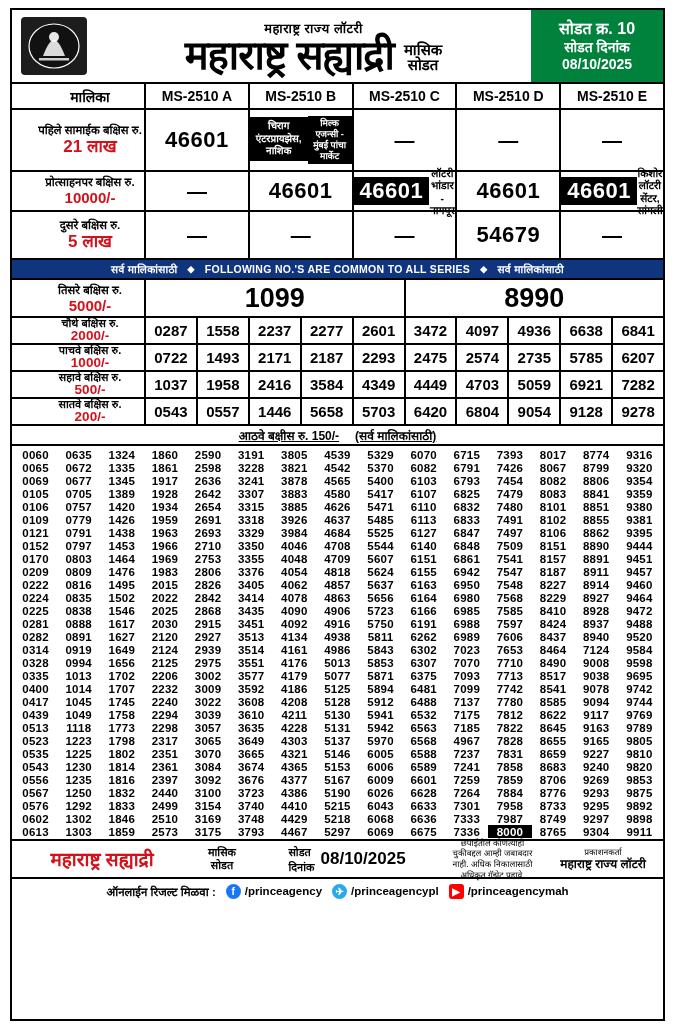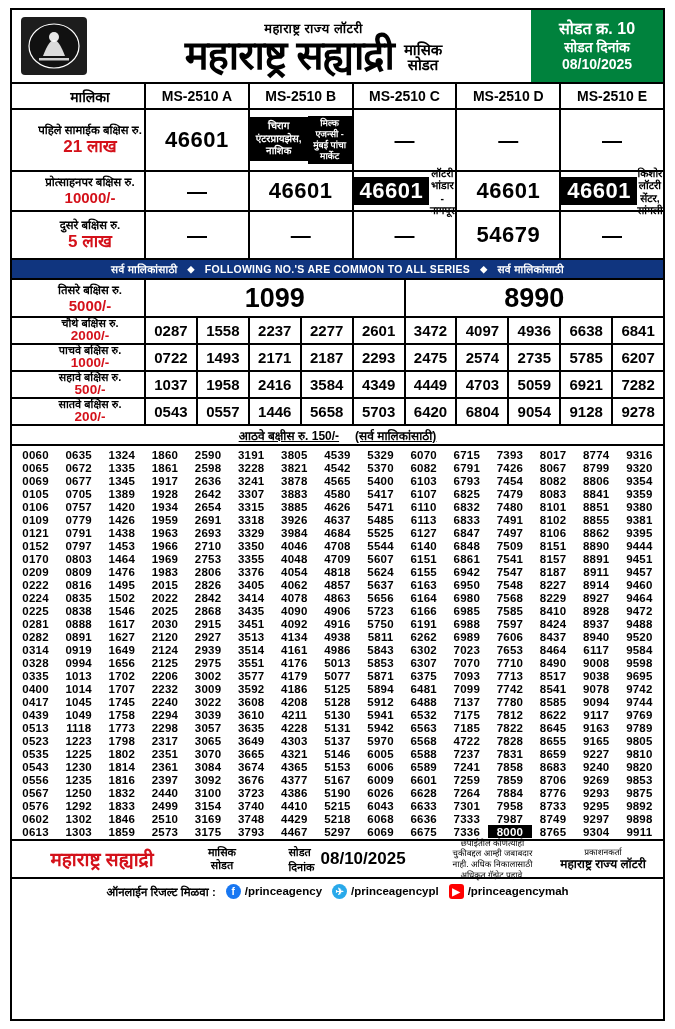--- a/index.html
+++ b/index.html
@@ -713,21 +713,21 @@
               <td>2124</td>
               <td>2939</td>
               <td>3514</td>
               <td>4161</td>
               <td>4986</td>
               <td>5843</td>
               <td>6302</td>
               <td>7023</td>
               <td>7653</td>
               <td>8464</td>
-              <td>6117</td>
+              <td>7124</td>
               <td>9584</td>
             </tr>
             <tr>
               <td>0328</td>
               <td>0994</td>
               <td>1656</td>
               <td>2125</td>
               <td>2975</td>
               <td>3551</td>
               <td>4176</td>
@@ -829,21 +829,21 @@
               <td>0523</td>
               <td>1223</td>
               <td>1798</td>
               <td>2317</td>
               <td>3065</td>
               <td>3649</td>
               <td>4303</td>
               <td>5137</td>
               <td>5970</td>
               <td>6568</td>
-              <td>4722</td>
+              <td>4967</td>
               <td>7828</td>
               <td>8655</td>
               <td>9165</td>
               <td>9805</td>
             </tr>
             <tr>
               <td>0535</td>
               <td>1225</td>
               <td>1802</td>
               <td>2351</td>

